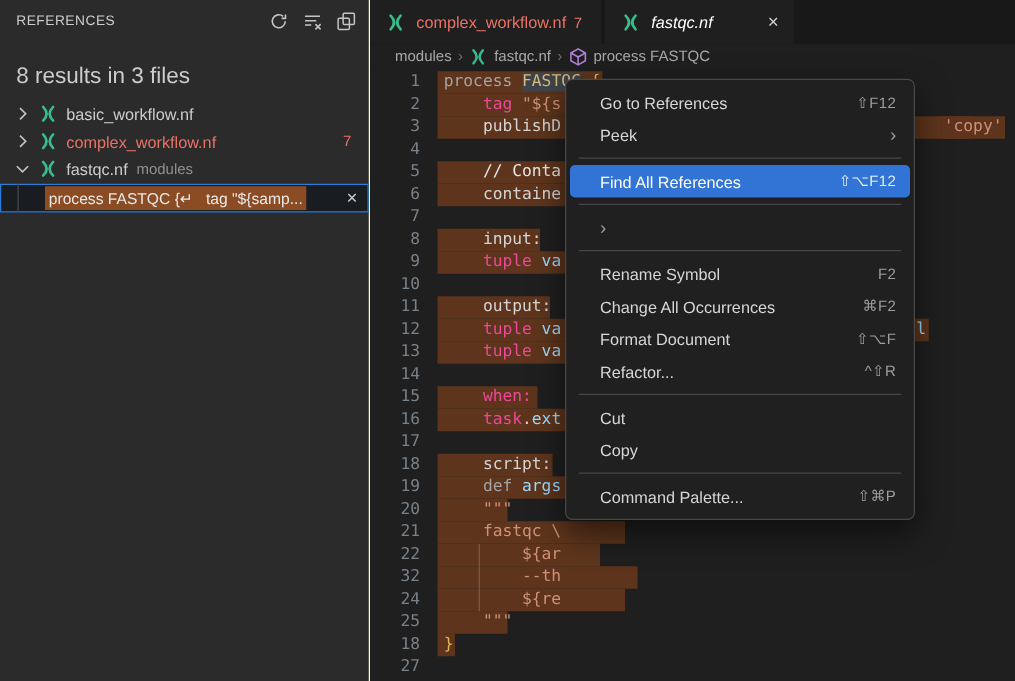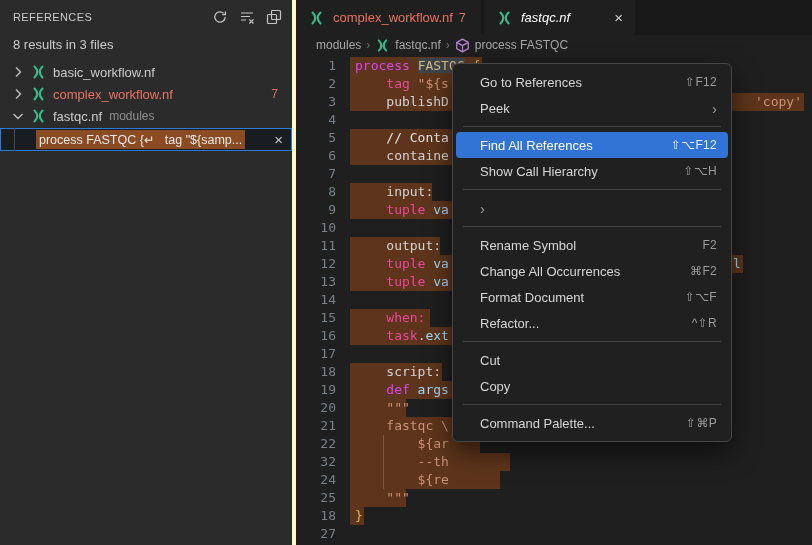--- a/index.html
+++ b/index.html
@@ -9,27 +9,27 @@
     background:#1f1f1f;
     font-family:"Liberation Sans","DejaVu Sans",sans-serif;
     color:#cccccc;
     -webkit-font-smoothing:antialiased;
   }
   svg { display:block; }
 
   
   .sidebar {
     position:absolute; left:0; top:0; width:296px; height:545px;
-    background:#2b2b2b; border-right:4px solid #fef9c3;
+    background:#2b2b2b; border-right:1px solid #fef9c3;
   }
   .sb-header { display:flex; align-items:center; height:34px; padding:0 8px 0 13px; }
   .sb-title { flex:1; font-size:11px; letter-spacing:.4px; color:#cccccc; }
   .sb-actions { display:flex; gap:7px; }
   .sb-btn { width:20px; height:20px; display:flex; align-items:center; justify-content:center; color:#c5c5c5; border-radius:4px; cursor:pointer; }
-  .sb-summary { font-size:13px; color:#cccccc; padding:3px 13px 9px 13px; }
+  .sb-summary { font-size:18px; color:#cccccc; padding:3px 13px 9px 13px;margin-top:13px; }
 
   .tree-row { height:22px; display:flex; align-items:center; padding-left:10px; font-size:13px; color:#cccccc; cursor:pointer; }
   .twisty { width:16px; height:16px; margin-right:4px; color:#c5c5c5; display:flex; align-items:center; justify-content:center; }
   .nf-ic { width:17px; height:16px; margin-right:6px; }
   .file-label.error { color:var(--error); }
   .file-desc { color:#8f8f8f; font-size:12px; margin-left:7px; }
   .badge { margin-left:auto; margin-right:14px; color:var(--error); font-size:12px; }
 
   .result-row {
     position:relative; height:23px; display:flex; align-items:center;
@@ -69,21 +69,21 @@
     position:absolute; left:296px; top:55px; right:0; bottom:0;
     font-family:"DejaVu Sans Mono",monospace; font-size:13px; padding-top:2px;
   }
   .code-row { position:relative; height:18px; line-height:18px; display:flex; }
   .gutter { width:56px; padding-right:16px; text-align:right; color:#79818a; flex:none; z-index:1; }
   .hl-bar { position:absolute; left:54px; top:0; height:18px; background:var(--ed-match); }
   .code-text { position:relative; z-index:1; margin-left:3px; white-space:pre; }
   .indent-guide { position:absolute; left:87px; top:0; height:18px; width:1px; background:rgba(220,220,220,.22); z-index:1; }
   .frag { position:absolute; z-index:1; line-height:18px; background:var(--ed-match); padding:0 2px; white-space:pre; }
 
-  .kw { color:#d946ef;text-align:right; }
+  .kw { color:#a3a3a3;text-align:right; }
   .fn { color:#ec4899; }
   .str { color:#ce9178; }
   .comment { color:#e5e5e5; }
   .plain { color:#d4d4d4; }
   .var { color:#9cdcfe; }
   .brace { color:#dbb85c; }
   .typehl { color:#d7ba7d; background:#3f444b; }
 
   
   .menu {
@@ -376,24 +376,20 @@
     </div>
     <div class="menu-item">
       <span class="mi-label">Peek</span>
       <span class="mi-arrow">›</span>
     </div>
     <div class="menu-sep"></div>
     <div class="menu-item selected">
       <span class="mi-label">Find All References</span>
       <span class="mi-shortcut">⇧⌥F12</span>
     </div>
-    <div class="menu-item">
-      <span class="mi-label">Show Call Hierarchy</span>
-      <span class="mi-shortcut">⇧⌥H</span>
-    </div>
     <div class="menu-sep"></div>
     <div class="menu-item">
       <span class="mi-arrow">›</span>
     </div>
     <div class="menu-sep"></div>
     <div class="menu-item">
       <span class="mi-label">Rename Symbol</span>
       <span class="mi-shortcut">F2</span>
     </div>
     <div class="menu-item">

